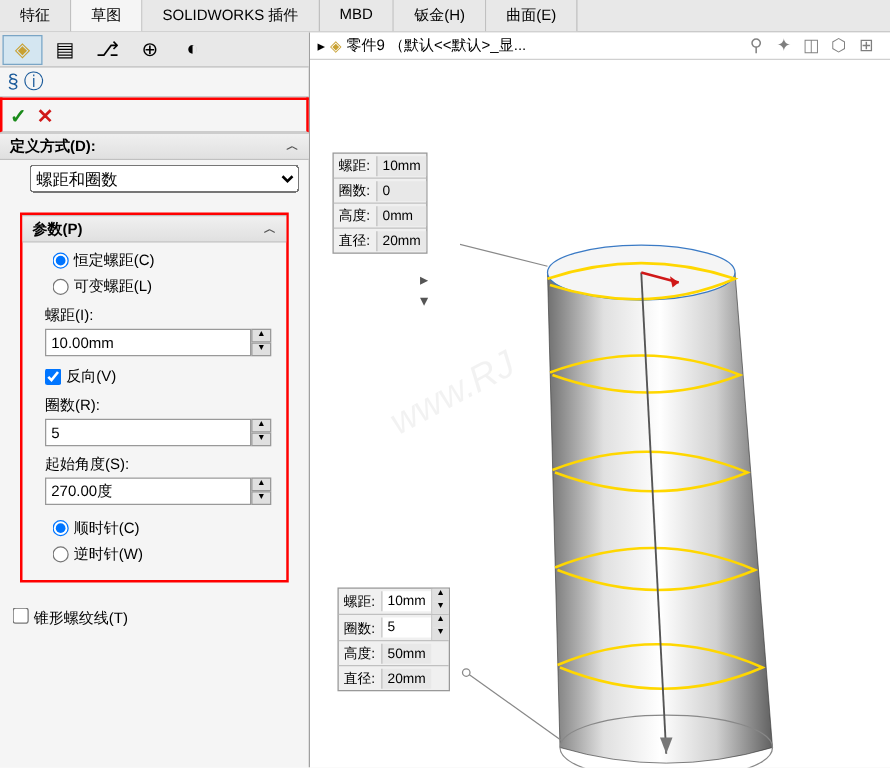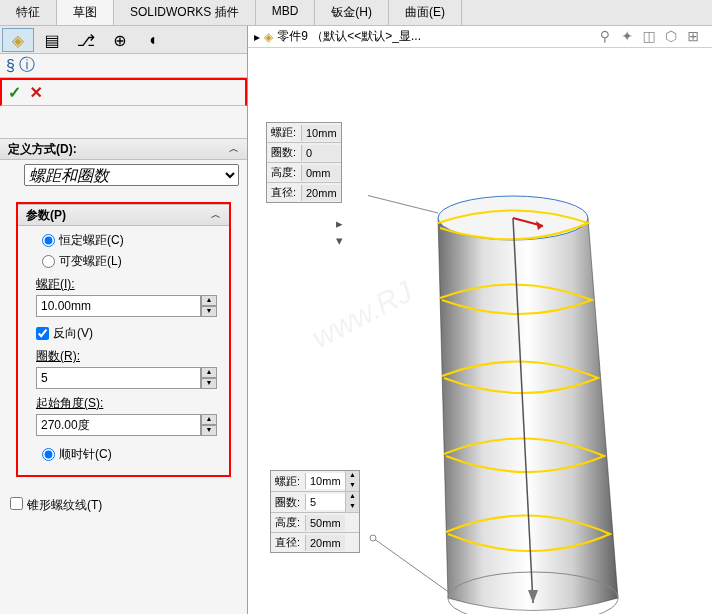--- a/index.html
+++ b/index.html
@@ -17,31 +17,31 @@
 .panel-tab-spacer { flex: 1; }
 
 .title-bar { height: 24px; display: flex; align-items: center; padding: 0 6px; border-bottom: 1px solid #c0c0c0; }
 .title-bar .icon { margin-right: 4px; }
 .title-bar .title { flex: 1; font-size: 12px; color: #333; }
 
 .confirm-bar { height: 28px; display: flex; align-items: center; padding: 0 6px; gap: 8px; border: 2px solid red; border-bottom: 1px solid #c0c0c0; }
 .check-icon { color: #1a8a1a; font-size: 16px; font-weight: bold; cursor: pointer; }
 .x-icon { color: #d01818; font-size: 16px; font-weight: bold; cursor: pointer; }
 
-.section-header { height: 22px; display: flex; align-items: center; padding: 0 8px; font-size: 12px; font-weight: bold; background: linear-gradient(to bottom, #f0f0f0, #e0e0e0); border-top: 1px solid #c0c0c0; border-bottom: 1px solid #c0c0c0; margin-top: 32px; }
+.section-header { height: 22px; display: flex; align-items: center; padding: 0 8px; font-size: 12px; font-weight: bold; background: linear-gradient(to bottom, #f0f0f0, #e0e0e0); border-top: 1px solid #c0c0c0; border-bottom: 1px solid #c0c0c0; }
 .section-header .spacer { flex: 1; }
 .section-header .chevron { font-size: 10px; color: #555; cursor: pointer; }
 
 .dropdown { display: flex; margin: 4px 8px 4px 24px; }
-.dropdown select { flex: 1; font-size: 16px; height: 22px; font-style: italic; }
+.dropdown select { flex: 1; font-size: 13px; height: 22px; }
 
 .params-box { border: 2px solid red; margin: 16px; padding: 0 4px 8px 4px; }
 .radio-group { padding: 4px 12px 2px 20px; }
 .radio-row { display: flex; gap: 4px; font-size: 12px; padding: 2px 0; }
-.field-label { font-size: 12px; padding: 2px 12px 2px 14px; text-decoration: underline; }
+.field-label { font-size: 12px; padding: 2px 12px 2px 14px; }
 .field-input { display: flex; margin: 0 8px 4px 14px; }
 .field-input input { flex: 1; height: 22px; font-size: 12px; padding: 0 4px; border: 1px solid #999; }
 .spinner { width: 16px; display: flex; flex-direction: column; }
 .spinner .up, .spinner .down { height: 11px; background: #e0e0e0; border: 1px solid #999; font-size: 7px; text-align: center; line-height: 8px; cursor: pointer; }
 .check-row { display: flex; align-items: center; gap: 4px; font-size: 12px; padding: 4px 14px; }
 .taper-row { display: flex; align-items: flex-start; gap: 4px; font-size: 12px; padding: 4px 10px; }
 
 .right-area { position: absolute; left: 248px; top: 26px; width: 464px; height: 588px; background: #fff; }
 .breadcrumb { height: 22px; display: flex; align-items: center; padding: 0 6px; font-size: 12px; border-bottom: 1px solid #d0d0d0; gap: 4px; }
 .view-icons { position: absolute; right: 10px; top: 2px; display: flex; gap: 4px; }
@@ -160,20 +160,24 @@
       <div class="spinner">
           <div class="up">▲</div>
           <div class="down">▼</div>
         </div>
     </div>
 
     <div class="radio-group">
       <div class="radio-row">
           <input type="radio" name="dir" checked="" style="">
           <span>顺时针(C)</span>
+        </div>
+      <div class="radio-row">
+          <input type="radio" name="dir" style="">
+          <span>逆时针(W)</span>
         </div>
     </div>
   </div>
 
   <div class="taper-row">
       <input type="checkbox" style="">
       <span>锥形螺纹线(T)</span>
     </div>
 </div>
 

